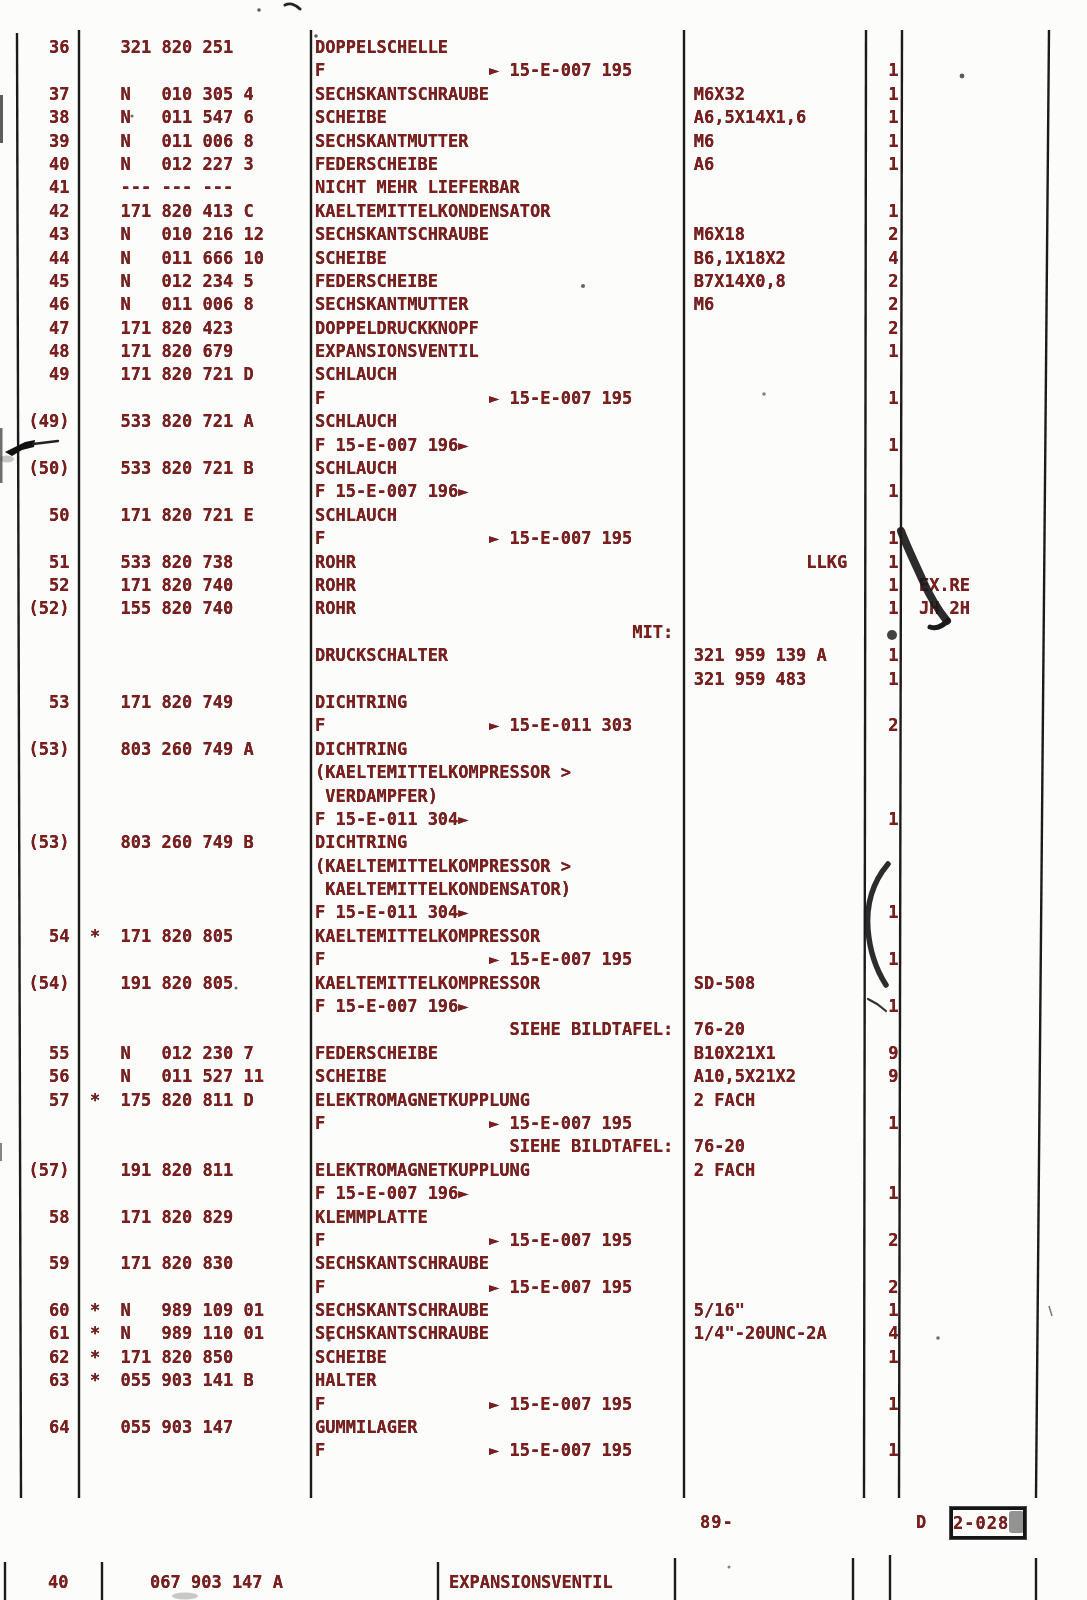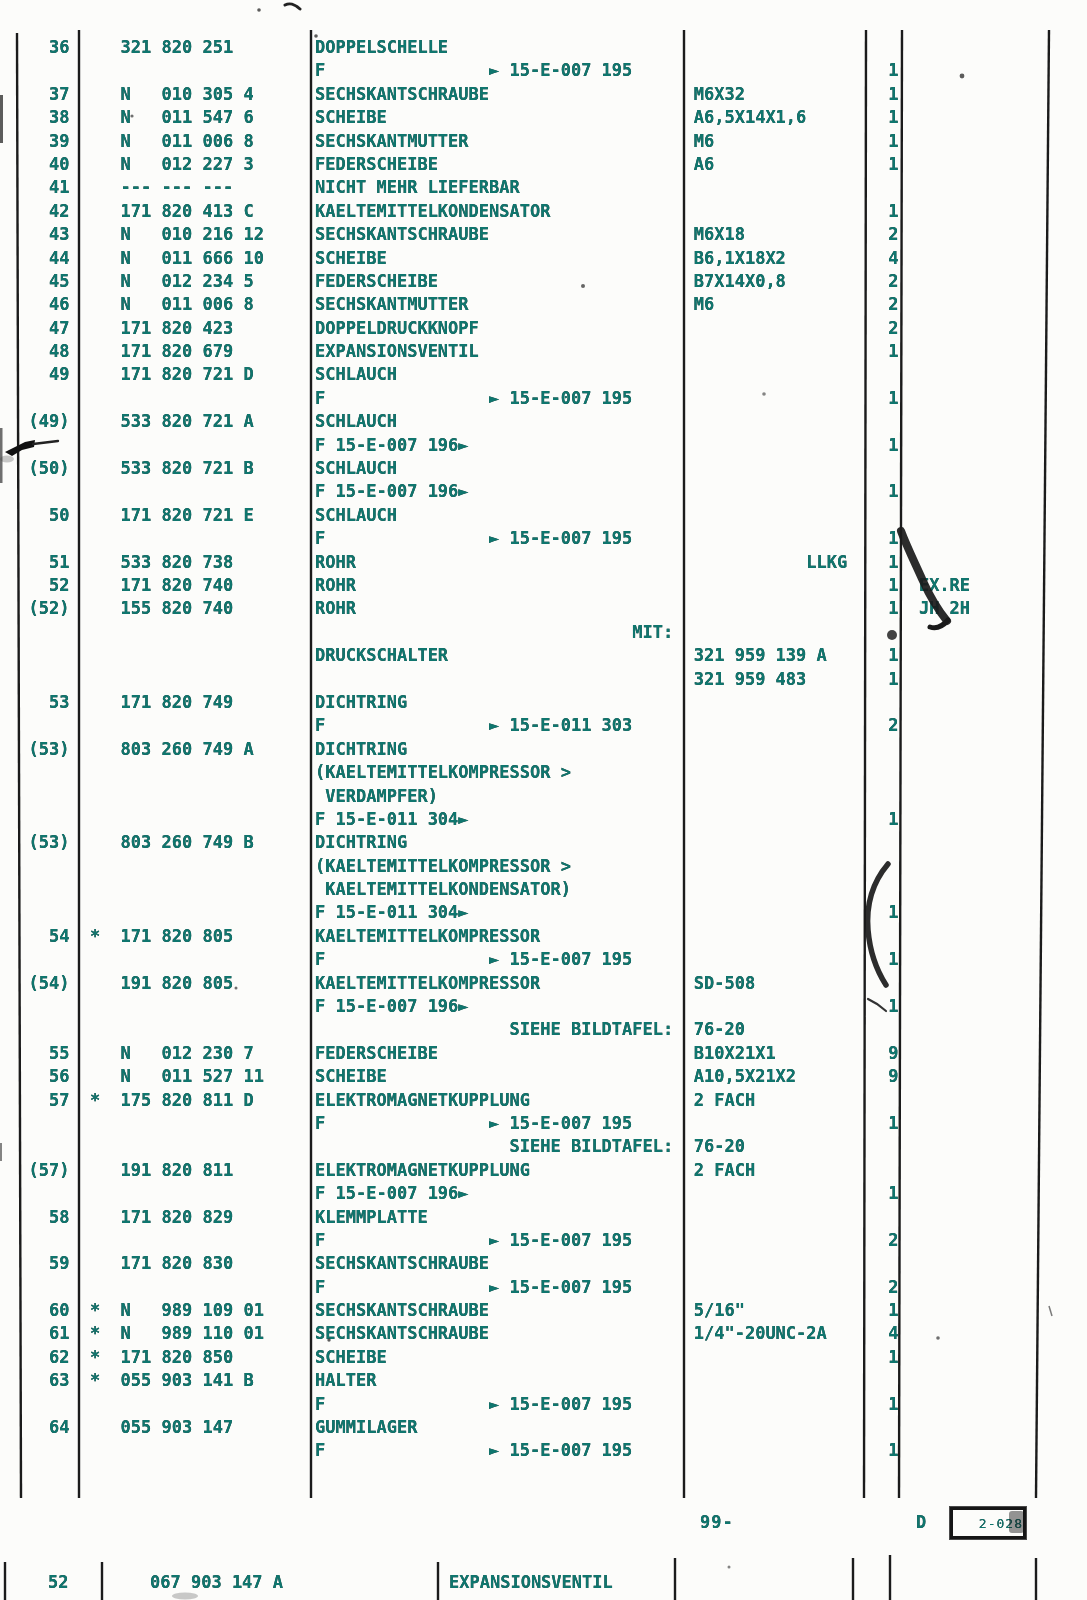--- a/index.html
+++ b/index.html
@@ -1,19 +1,19 @@
 <!DOCTYPE html>
 <html><head>
 <meta charset="utf-8">
 <style>
   html,body{margin:0;padding:0;background:#6e6e6e;}
   .page{
     position:relative;width:1087px;height:1600px;margin:0 auto;
     background:#fcfcfa;overflow:hidden;
-    font-family:"DejaVu Sans Mono",monospace;color:#0f766e;
+    font-family:"DejaVu Sans Mono",monospace;color:#7f1d1d;
   }
   .prlines{
     position:absolute;left:8px;top:36px;
     font-size:17px;line-height:23.4px;font-weight:bold;
     white-space:pre;letter-spacing:0;
     text-shadow:0 0 .5px rgba(10,10,10,.85);
   }
   .prline{height:23.4px;}
   .overlay{position:absolute;left:0;top:0;pointer-events:none;}
   .footer-page{
@@ -22,22 +22,22 @@
     text-shadow:0 0 .5px rgba(10,10,10,.85);
   }
   .sheet-letter{
     position:absolute;left:916px;top:1512px;
     font-size:17px;font-weight:bold;
     text-shadow:0 0 .5px rgba(10,10,10,.85);
   }
   .sheet-box{
     position:absolute;left:950px;top:1507px;width:70px;height:26px;
     border:3px solid #161616;outline:1px solid #4a4a4a;outline-offset:0px;
-    display:flex;align-items:center;justify-content:flex-end;
-    font-size:13px;font-weight:normal;letter-spacing:1px;
+    display:flex;align-items:center;justify-content:flex-start;
+    font-size:17px;font-weight:bold;letter-spacing:1px;
     text-shadow:0 0 .5px rgba(10,10,10,.85);
   }
   .box-smudge{
     position:absolute;right:-1px;top:1px;width:15px;height:22px;
     background:#141414;opacity:.45;border-radius:3px;
   }
   .next-row span{
     position:absolute;font-size:17px;font-weight:bold;white-space:pre;
     text-shadow:0 0 .5px rgba(10,10,10,.85);
   }
@@ -45,29 +45,29 @@
   .np-part{left:150px;top:1572px;}
   .np-desc{left:449px;top:1572px;}
 </style>
 </head>
 <body>
 
 <div class="page">
 
   <div class="prlines"><div class="prline">    36     321 820 251        DOPPELSCHELLE                                              </div><div class="prline">                              F                ► 15-E-007 195                         1  </div><div class="prline">    37     N   010 305 4      SECHSKANTSCHRAUBE                    M6X32              1  </div><div class="prline">    38     N   011 547 6      SCHEIBE                              A6,5X14X1,6        1  </div><div class="prline">    39     N   011 006 8      SECHSKANTMUTTER                      M6                 1  </div><div class="prline">    40     N   012 227 3      FEDERSCHEIBE                         A6                 1  </div><div class="prline">    41     --- --- ---        NICHT MEHR LIEFERBAR                                       </div><div class="prline">    42     171 820 413 C      KAELTEMITTELKONDENSATOR                                 1  </div><div class="prline">    43     N   010 216 12     SECHSKANTSCHRAUBE                    M6X18              2  </div><div class="prline">    44     N   011 666 10     SCHEIBE                              B6,1X18X2          4  </div><div class="prline">    45     N   012 234 5      FEDERSCHEIBE                         B7X14X0,8          2  </div><div class="prline">    46     N   011 006 8      SECHSKANTMUTTER                      M6                 2  </div><div class="prline">    47     171 820 423        DOPPELDRUCKKNOPF                                        2  </div><div class="prline">    48     171 820 679        EXPANSIONSVENTIL                                        1  </div><div class="prline">    49     171 820 721 D      SCHLAUCH                                                   </div><div class="prline">                              F                ► 15-E-007 195                         1  </div><div class="prline">  (49)     533 820 721 A      SCHLAUCH                                                   </div><div class="prline">                              F 15-E-007 196►                                         1  </div><div class="prline">  (50)     533 820 721 B      SCHLAUCH                                                   </div><div class="prline">                              F 15-E-007 196►                                         1  </div><div class="prline">    50     171 820 721 E      SCHLAUCH                                                   </div><div class="prline">                              F                ► 15-E-007 195                         1  </div><div class="prline">    51     533 820 738        ROHR                                            LLKG    1  </div><div class="prline">    52     171 820 740        ROHR                                                    1  EX.RE</div><div class="prline">  (52)     155 820 740        ROHR                                                    1  JH 2H</div><div class="prline">                                                             MIT:                        </div><div class="prline">                              DRUCKSCHALTER                        321 959 139 A      1  </div><div class="prline">                                                                   321 959 483        1  </div><div class="prline">    53     171 820 749        DICHTRING                                                  </div><div class="prline">                              F                ► 15-E-011 303                         2  </div><div class="prline">  (53)     803 260 749 A      DICHTRING                                                  </div><div class="prline">                              (KAELTEMITTELKOMPRESSOR &gt;                                  </div><div class="prline">                               VERDAMPFER)                                               </div><div class="prline">                              F 15-E-011 304►                                         1  </div><div class="prline">  (53)     803 260 749 B      DICHTRING                                                  </div><div class="prline">                              (KAELTEMITTELKOMPRESSOR &gt;                                  </div><div class="prline">                               KAELTEMITTELKONDENSATOR)                                  </div><div class="prline">                              F 15-E-011 304►                                         1  </div><div class="prline">    54  *  171 820 805        KAELTEMITTELKOMPRESSOR                                     </div><div class="prline">                              F                ► 15-E-007 195                         1  </div><div class="prline">  (54)     191 820 805        KAELTEMITTELKOMPRESSOR               SD-508                </div><div class="prline">                              F 15-E-007 196►                                         1  </div><div class="prline">                                                 SIEHE BILDTAFEL:  76-20                 </div><div class="prline">    55     N   012 230 7      FEDERSCHEIBE                         B10X21X1           9  </div><div class="prline">    56     N   011 527 11     SCHEIBE                              A10,5X21X2         9  </div><div class="prline">    57  *  175 820 811 D      ELEKTROMAGNETKUPPLUNG                2 FACH                </div><div class="prline">                              F                ► 15-E-007 195                         1  </div><div class="prline">                                                 SIEHE BILDTAFEL:  76-20                 </div><div class="prline">  (57)     191 820 811        ELEKTROMAGNETKUPPLUNG                2 FACH                </div><div class="prline">                              F 15-E-007 196►                                         1  </div><div class="prline">    58     171 820 829        KLEMMPLATTE                                                </div><div class="prline">                              F                ► 15-E-007 195                         2  </div><div class="prline">    59     171 820 830        SECHSKANTSCHRAUBE                                          </div><div class="prline">                              F                ► 15-E-007 195                         2  </div><div class="prline">    60  *  N   989 109 01     SECHSKANTSCHRAUBE                    5/16"              1  </div><div class="prline">    61  *  N   989 110 01     SECHSKANTSCHRAUBE                    1/4"-20UNC-2A      4  </div><div class="prline">    62  *  171 820 850        SCHEIBE                                                 1  </div><div class="prline">    63  *  055 903 141 B      HALTER                                                     </div><div class="prline">                              F                ► 15-E-007 195                         1  </div><div class="prline">    64     055 903 147        GUMMILAGER                                                 </div><div class="prline">                              F                ► 15-E-007 195                         1  </div></div>
 
-  <div class="footer-page">99-</div>
+  <div class="footer-page">89-</div>
   <div class="sheet-letter">D</div>
   <div class="sheet-box">
     <span>2-028</span>
     <span class="box-smudge"></span>
   </div>
 
   <div class="next-row">
-    <span class="np-pos">52</span>
+    <span class="np-pos">40</span>
     <span class="np-part">067 903 147 A</span>
     <span class="np-desc">EXPANSIONSVENTIL</span>
   </div>
 
   <svg class="overlay" width="1087" height="1600" viewBox="0 0 1087 1600">
 
     <g stroke="#1b1b1b" stroke-width="2.4">
       <line x1="17" y1="33" x2="21" y2="1498"></line>
       <line x1="79" y1="30" x2="79" y2="1498"></line>
       <line x1="311" y1="30" x2="311" y2="1498"></line>

